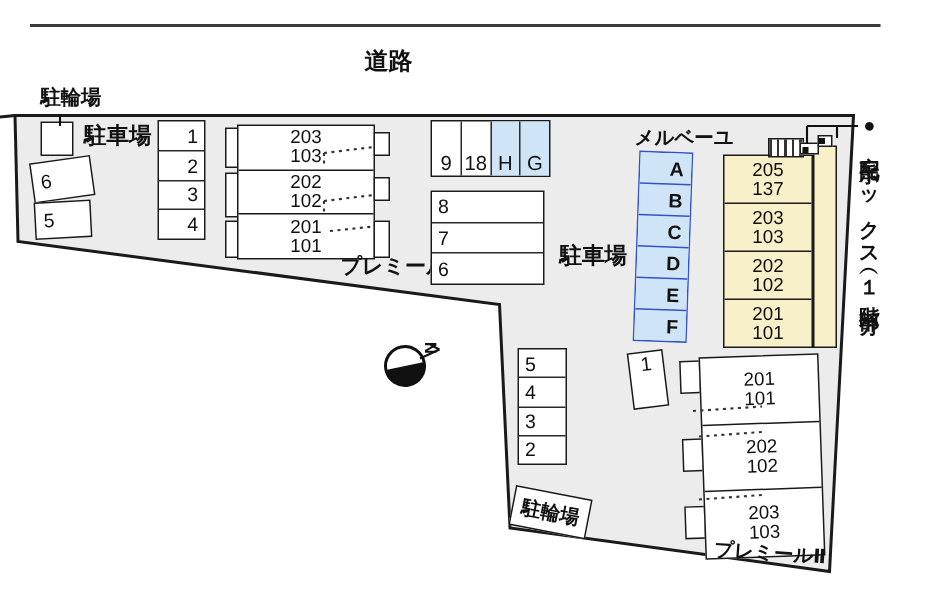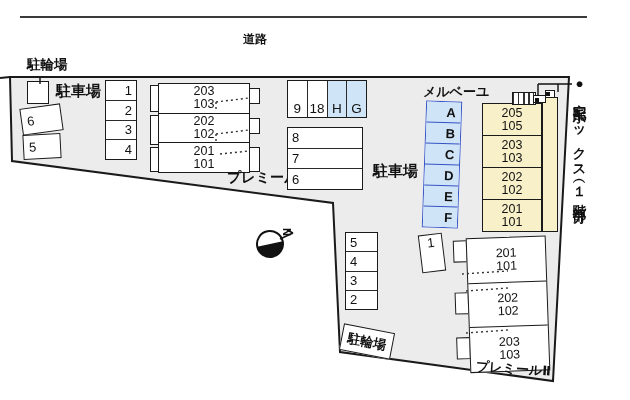--- a/index.html
+++ b/index.html
@@ -40,21 +40,21 @@
 <body>
 
 <div id="stage">
 
   <svg id="base" width="630" height="400">
     <line x1="20" y1="17" x2="587" y2="17" stroke="#3a3a3a" stroke-width="2"></line>
     <polygon points="10,77 569,77 553,381 340,352 333,203 12,161" fill="#ececec" stroke="#1a1a1a" stroke-width="2" stroke-linejoin="miter"></polygon>
     <line x1="0" y1="78" x2="10" y2="77" stroke="#1a1a1a" stroke-width="2"></line>
   </svg>
 
-  <div class="lab" style="left:243px;top:33px;font-size:12px;">道路</div>
+  <div class="lab" style="left:243px;top:33px;font-size:16px;">道路</div>
   <div class="lab" style="left:27px;top:58px;font-size:13.5px;">駐輪場</div>
   <div class="lab" style="left:56px;top:83px;font-size:15px;">駐車場</div>
   <div class="lab" style="left:373px;top:163px;font-size:15px;">駐車場</div>
 
   <div class="box" style="left:27px;top:81px;width:22px;height:23px;"></div>
   <div class="box single" style="left:21px;top:106px;width:41px;height:27px;padding-left:5px;transform:rotate(-8deg);">6</div>
   <div class="box single" style="left:23px;top:134px;width:38px;height:25px;padding-left:5px;transform:rotate(-3deg);">5</div>
 
   <div class="box cells-v lbl-right" style="left:105px;top:80px;width:32px;height:80px;">
       <div class="cell">1</div>
@@ -105,21 +105,21 @@
       <div class="cell">D</div>
       <div class="cell">E</div>
       <div class="cell">F</div>
     </div>
 
   <div class="lab" style="left:423px;top:85px;font-size:13px;">メルベーユ</div>
   <div class="box yellow" style="left:542px;top:97px;width:16px;height:135px;"></div>
   <div class="box bldg yellow" style="left:482px;top:103px;width:60px;height:129px;font-size:13px;">
       <div class="room">
         <span>205</span>
-        <span>105</span>
+        <span>137</span>
       </div>
       <div class="room">
         <span>203</span>
         <span>103</span>
       </div>
       <div class="room">
         <span>202</span>
         <span>102</span>
       </div>
       <div class="room">

